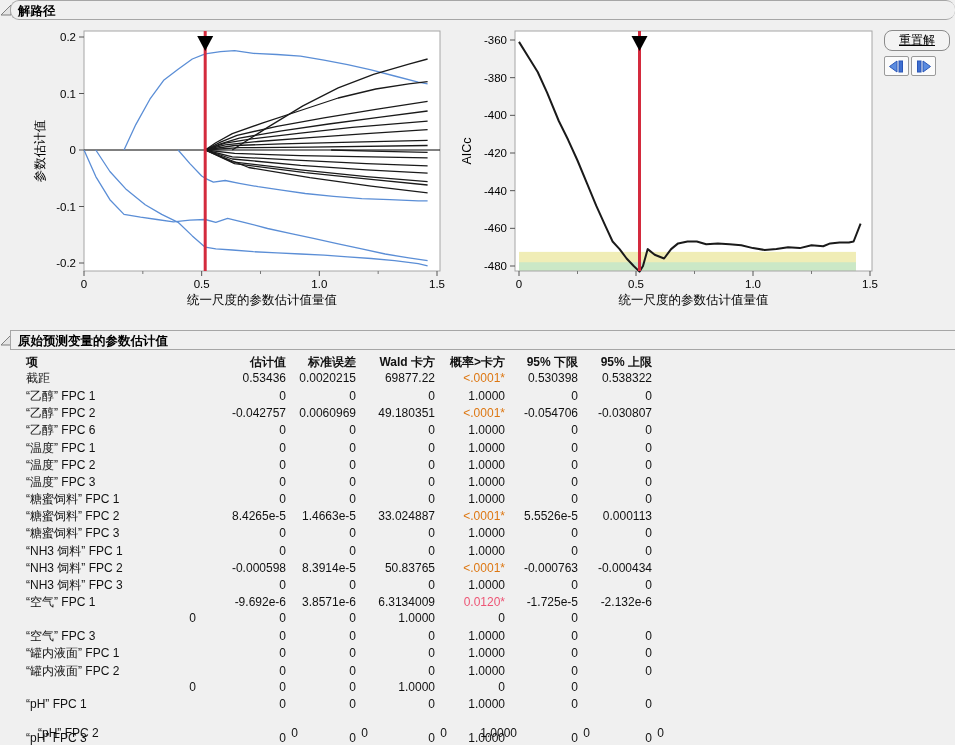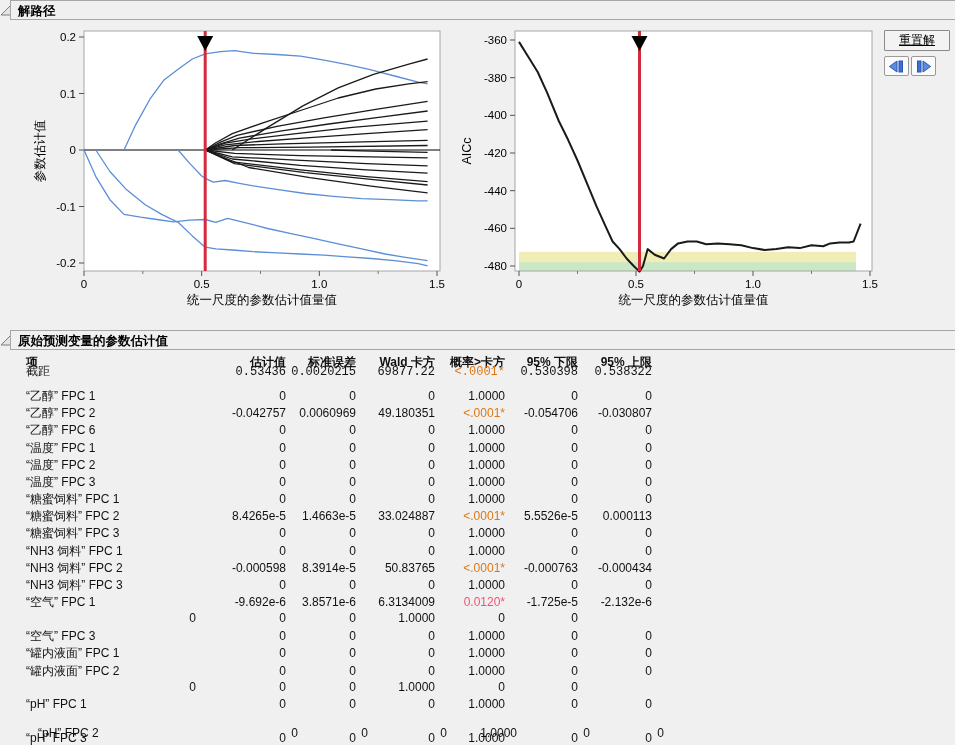--- a/index.html
+++ b/index.html
@@ -4,41 +4,41 @@
 <style>
   html,body{margin:0;padding:0;}
   body{background:#f0f0f0;font-family:"Liberation Sans","DejaVu Sans",sans-serif;}
   .root{position:relative;width:955px;height:745px;background:#f0f0f0;overflow:hidden;}
   .outline-bar{position:absolute;left:10px;right:0;height:18px;background:#f0f0f0;
     border-top:1px solid #a6a6a6;border-left:1px solid #a6a6a6;border-bottom:1px solid #a6a6a6;}
   .outline-bar .t{display:inline-block;padding:2px 0 0 7px;font-size:12.5px;font-weight:bold;color:#000;}
   .disc{position:absolute;left:0;width:14px;height:14px;}
   svg.plots{position:absolute;left:0;top:0;}
   .btn-reset{position:absolute;left:884px;top:30px;width:66px;height:21px;background:#f3f3f3;
-    border:1px solid #8a8a8a;border-radius:1px;font-family:inherit;font-size:12px;color:#000;
+    border:1px solid #8a8a8a;border-radius:8px;font-family:inherit;font-size:12px;color:#000;
     text-decoration:underline;padding:0;line-height:19px;}
   .btn-step{position:absolute;top:56px;width:25px;height:20px;background:#fbfbfb;
     border:1px solid #9a9a9a;border-radius:2px;padding:0;display:flex;align-items:center;justify-content:center;}
   .tbl{position:absolute;left:0;top:354px;width:955px;font-size:12px;color:#111;}
   .trow{position:absolute;left:0;width:700px;height:17px;display:grid;
     grid-template-columns:196px 90px 70px 79px 70px 73px 74px;align-items:baseline;}
   .trow span{white-space:nowrap;}
   .c-term{text-align:left;padding-left:26px;}
   .c-num{text-align:right;}
   .thead{font-weight:bold;}
 </style>
 </head>
 <body>
 
 <div class="root">
 
   <svg class="disc" style="top:3px;" viewBox="0 0 14 14">
     <polygon points="11,2 11,12 1,12" fill="#e4e4e4" stroke="#7f7f7f" stroke-width="1"></polygon>
   </svg>
-  <div class="outline-bar" style="top:0;">
+  <div class="outline-bar" style="top:0;border-radius:9px;">
     <span class="t">解路径</span>
   </div>
 
   <svg id="plots" class="plots" width="955" height="330" viewBox="0 0 955 330">
       <g>
         <rect x="84" y="31" width="356" height="240" fill="#ffffff"></rect>
         <rect x="84" y="31" width="356" height="240" fill="none" stroke="#a6a6a6" stroke-width="1"></rect>
         <line x1="84" y1="150" x2="440" y2="150" stroke="#000" stroke-width="1"></line>
         <polyline points="124.0,150.0 135.8,124.6 149.9,99.2 164.0,79.9 178.1,69.2 192.3,59.0 205.2,53.9 220.5,51.7 234.6,50.6 253.4,53.4 277.0,54.5 300.5,56.2 324.0,60.2 347.6,64.7 371.1,69.8 394.6,76.0 418.2,82.2 427.6,83.9" fill="none" stroke="#5b8ed6" stroke-width="1.3" stroke-linejoin="round"></polyline>
         <polyline points="84.0,150.0 95.8,176.6 109.9,199.7 124.0,214.4 140.5,217.2 157.0,219.5 173.4,221.8 189.9,220.1 205.2,219.5 215.8,222.3 227.6,218.4 244.0,222.3 267.6,228.5 291.1,233.6 314.6,238.7 338.2,243.8 361.7,248.9 385.2,254.0 408.8,257.9 427.6,260.7" fill="none" stroke="#5b8ed6" stroke-width="1.3" stroke-linejoin="round"></polyline>
@@ -151,21 +151,21 @@
   <div class="tbl" id="param-table">
       <div class="trow thead" style="top: 0px;">
         <span class="c-term">项</span>
         <span class="c-num">估计值</span>
         <span class="c-num">标准误差</span>
         <span class="c-num">Wald 卡方</span>
         <span class="c-num">概率&gt;卡方</span>
         <span class="c-num">95% 下限</span>
         <span class="c-num">95% 上限</span>
       </div>
-      <div class="trow " style="top: 9px; font-family: Liberation Mono, monospace;">
+      <div class="trow " style="top: 16px;">
         <span class="c-term">截距</span>
         <span class="c-num">0.53436</span>
         <span class="c-num">0.0020215</span>
         <span class="c-num">69877.22</span>
         <span class="c-num" style="color: rgb(221, 119, 18);">&lt;.0001*</span>
         <span class="c-num">0.530398</span>
         <span class="c-num">0.538322</span>
       </div>
       <div class="trow " style="top: 34.15px;">
         <span class="c-term">“乙醇” FPC 1</span>

